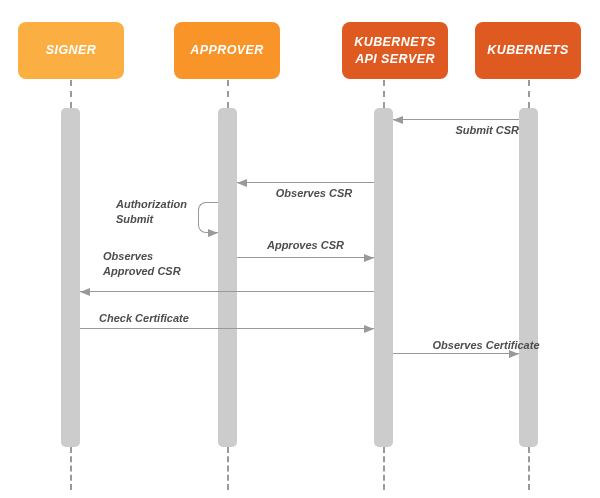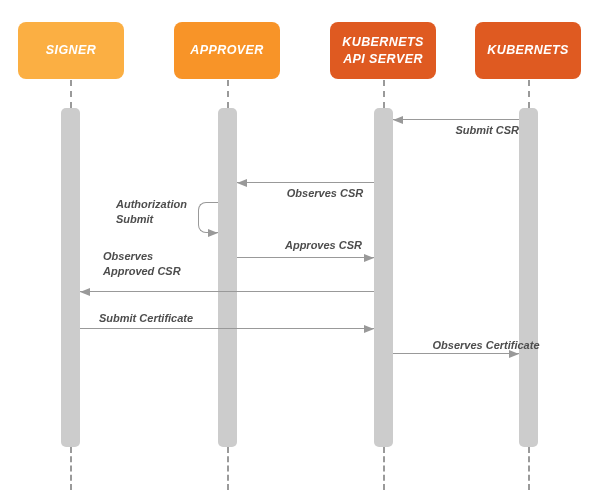--- a/index.html
+++ b/index.html
@@ -9,21 +9,21 @@
   }
   
   .actor-box{
     position:absolute;top:22px;width:106px;height:57px;box-sizing:border-box;
     border-radius:8px;display:flex;align-items:center;justify-content:center;
     color:#ffffff;font-size:12.5px;font-weight:bold;letter-spacing:.4px;
     text-align:center;line-height:1.3;padding:0 6px;
   }
   .actor-signer{left:18px;}
   .actor-approver{left:174px;}
-  .actor-apiserver{left:330px;}
+  .actor-apiserver{left:342px;}
   .actor-requestor{left:475px;}
   
   .lifeline{position:absolute;width:0;border-left:2px dashed #9a9a9a;}
   .ll-top{top:80px;height:28px;}
   .ll-bottom{top:447px;height:43px;}
   .ll-1{left:70px;} .ll-2{left:227px;} .ll-3{left:383px;} .ll-4{left:528px;}
   
   .activation{
     position:absolute;top:108px;width:19px;height:339px;
     background:#cccccc;border-radius:5px;
@@ -39,32 +39,32 @@
   }
   .lbl-center{text-align:center;}
   .nowrap{white-space:nowrap;}
   
   .m1-line{left:393px;top:119px;width:126px;}
   .m1-head{left:393px;top:116px;}
   .m1-label{left:393px;top:123px;width:126px;text-align:right;}
   
   .m2-line{left:237px;top:182px;width:137px;}
   .m2-head{left:237px;top:179px;}
-  .m2-label{left:244px;top:186px;width:162px;}
+  .m2-label{left:233px;top:186px;width:162px;}
   
   .m3-loop{
     position:absolute;left:198px;top:202px;width:20px;height:31px;box-sizing:border-box;
     border:1.5px solid #999999;border-right:none;border-radius:8px 0 0 8px;
   }
   .m3-head{left:208px;top:229px;}
   .m3-label{left:116px;top:197px;width:86px;}
   
   .m4-line{left:237px;top:257px;width:137px;}
   .m4-head{left:364px;top:254px;}
-  .m4-label{left:255px;top:238px;width:137px;}
+  .m4-label{left:237px;top:238px;width:137px;}
   
   .m5-line{left:80px;top:291px;width:294px;}
   .m5-head{left:80px;top:288px;}
   .m5-label{left:103px;top:249px;width:100px;}
   
   .m6-line{left:80px;top:328px;width:294px;}
   .m6-head{left:364px;top:325px;}
   .m6-label{left:99px;top:311px;}
   
   .m7-line{left:393px;top:353px;width:126px;}
@@ -110,19 +110,19 @@
   <div class="msg-line m4-line"></div>
   <div class="arrowhead ah-right m4-head"></div>
   <div class="msg-label lbl-center nowrap m4-label">Approves CSR</div>
 
   <div class="msg-line m5-line"></div>
   <div class="arrowhead ah-left m5-head"></div>
   <div class="msg-label m5-label">Observes Approved CSR</div>
 
   <div class="msg-line m6-line"></div>
   <div class="arrowhead ah-right m6-head"></div>
-  <div class="msg-label nowrap m6-label">Submit Certificate</div>
+  <div class="msg-label nowrap m6-label">Check Certificate</div>
 
   <div class="msg-line m7-line"></div>
   <div class="arrowhead ah-right m7-head"></div>
   <div class="msg-label lbl-center nowrap m7-label">Observes Certificate</div>
 
 </div>
 
 </body></html>

